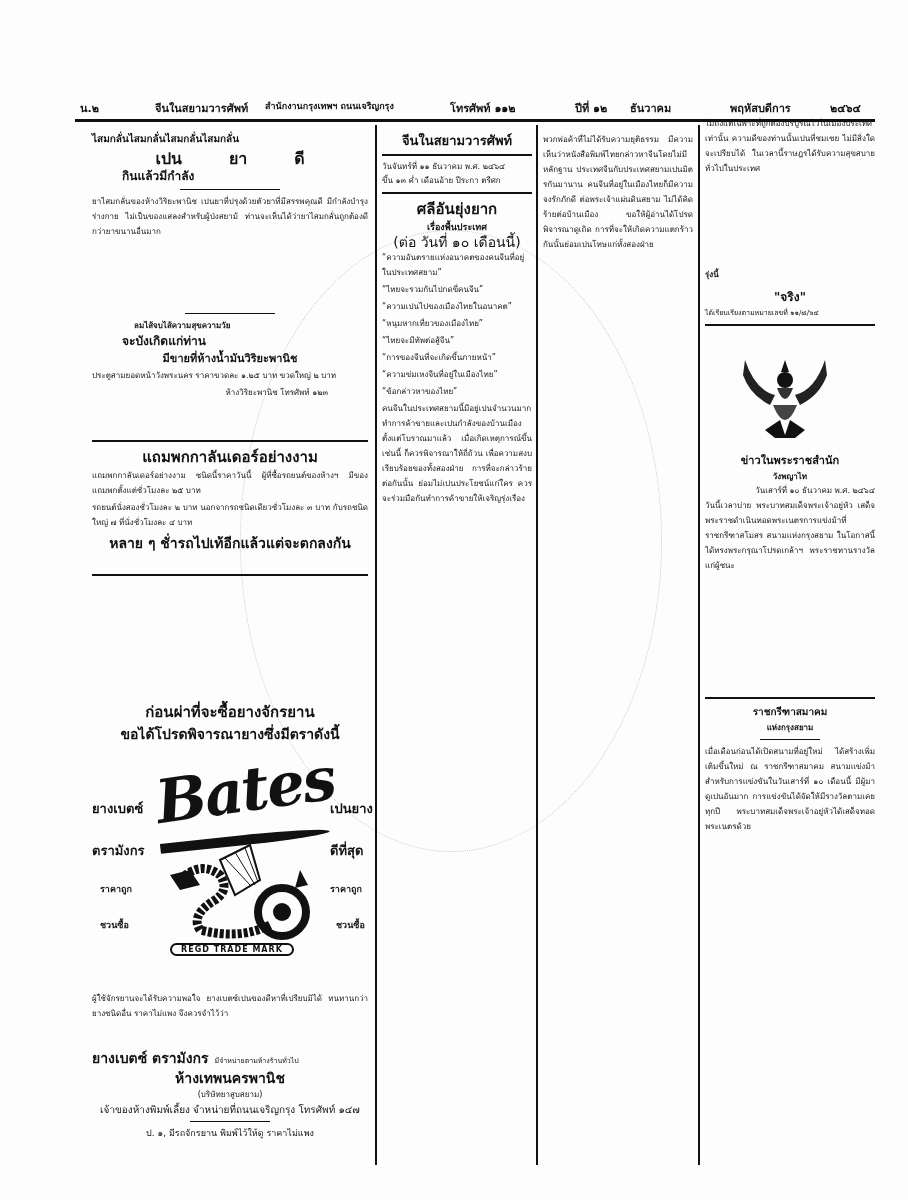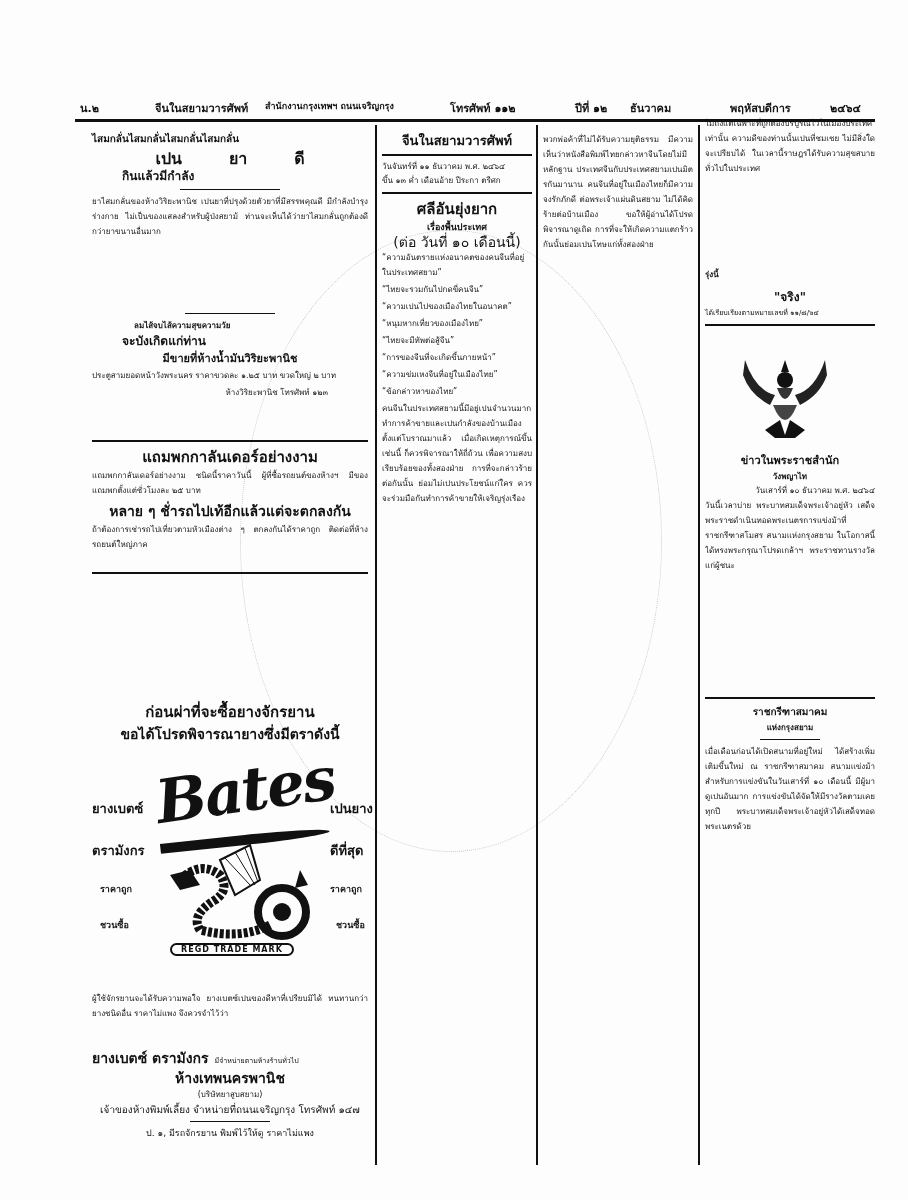--- a/index.html
+++ b/index.html
@@ -82,22 +82,22 @@
       <span>แก่</span>
       <span>ท่าน</span>
     </div>
     <div class="h3" style="font-size:11px;">มีขายที่ห้างน้ำมันวิริยะพานิช</div>
     <p class="center">ประตูสามยอดหน้าวังพระนคร ราคาขวดละ ๑.๒๕ บาท ขวดใหญ่ ๒ บาท</p>
     <p style="text-align:right;padding-right:40px;">ห้างวิริยะพานิช โทรศัพท์ ๑๒๓</p>
 
     <div class="hr" style="margin-top:40px;"></div>
     <div class="h2">แถมพกกาลันเดอร์อย่างงาม</div>
     <p>แถมพกกาลันเดอร์อย่างงาม ชนิดนี้ราคาวันนี้ ผู้ที่ซื้อรถยนต์ของห้างฯ มีของแถมพกตั้งแต่ชั่วโมงละ ๒๕ บาท</p>
+    <p>รถยนต์นั่งสองชั่วโมงละ ๒ บาท นอกจากรถชนิดเดียวชั่วโมงละ ๓ บาท กับรถชนิดใหญ่ ๗ ที่นั่งชั่วโมงละ ๔ บาท</p>
     <div class="h2" style="font-size:14px;">หลาย ๆ ชั่ารถไปเท้อีกแล้วแต่จะตกลงกัน</div>
-    <p>ถ้าต้องการเช่ารถไปเที่ยวตามหัวเมืองต่าง ๆ ตกลงกันได้ราคาถูก ติดต่อที่ห้าง รถยนต์ใหญ่ภาค</p>
     <div class="hr" style="margin-top:20px;"></div>
   </div>
 
   <div style="position:absolute;left:92px;top:701px;width:276px;">
     <div class="h2">ก่อนผ่าที่จะซื้อยางจักรยาน</div>
     <div class="h2" style="font-size:14px;">ขอได้โปรดพิจารณายางซึ่งมีตราดังนี้</div>
   </div>
   <div class="bates" style="position:absolute;left:150px;top:755px;width:190px;">Bates</div>
   <div style="position:absolute;left:160px;top:835px;width:170px;height:10px;background:#111;transform:rotate(-6deg);border-radius:0 50% 50% 0;"></div>
 

